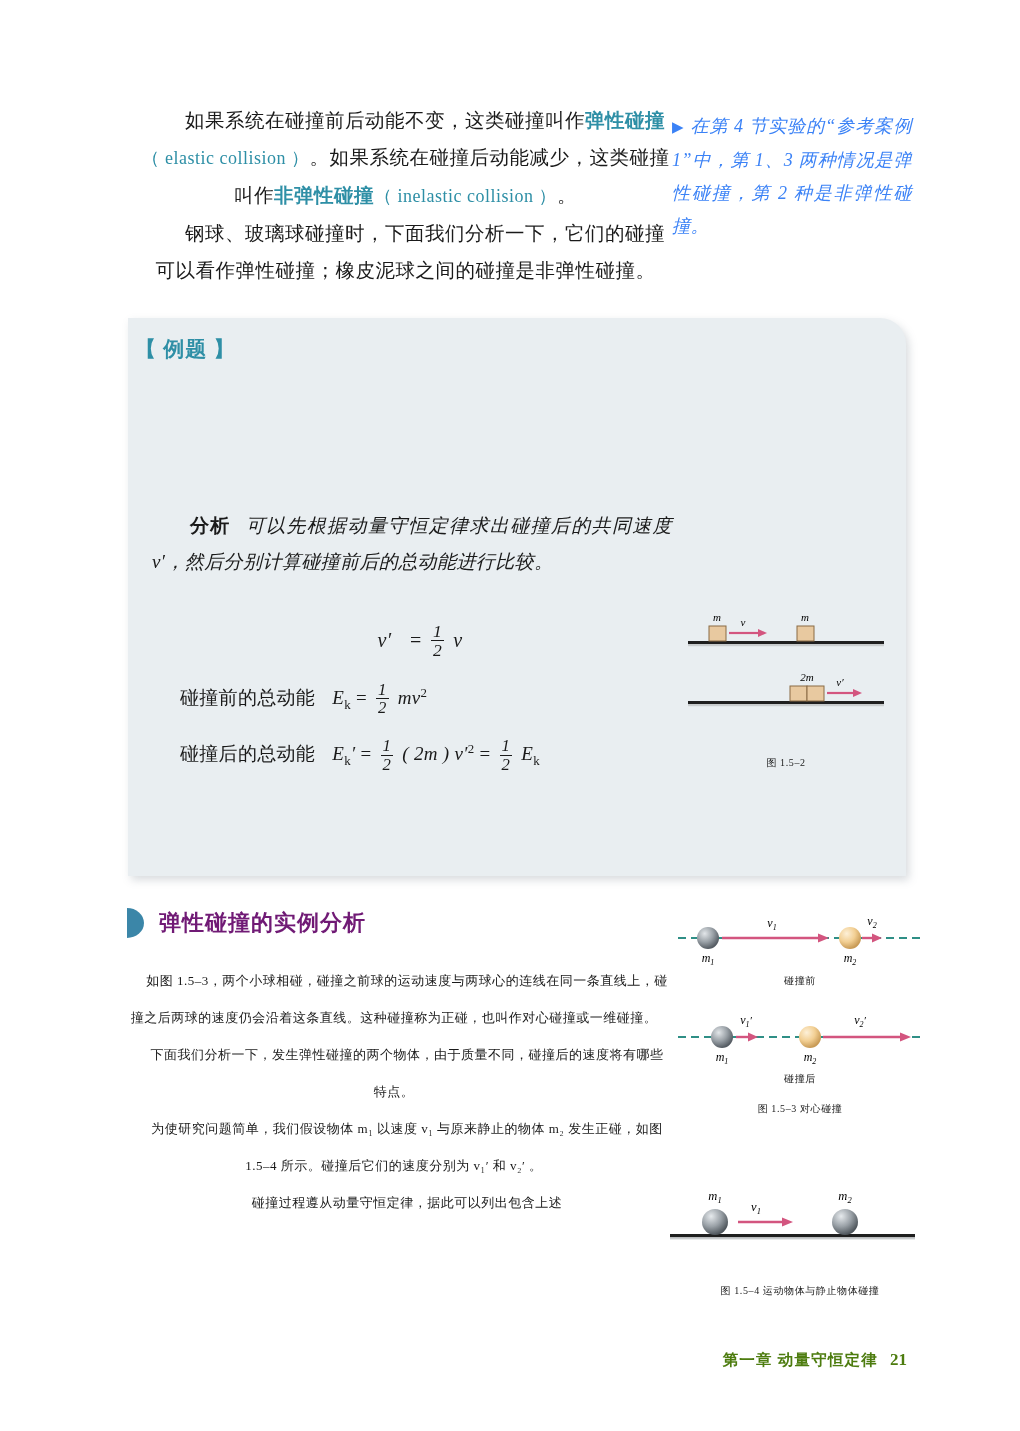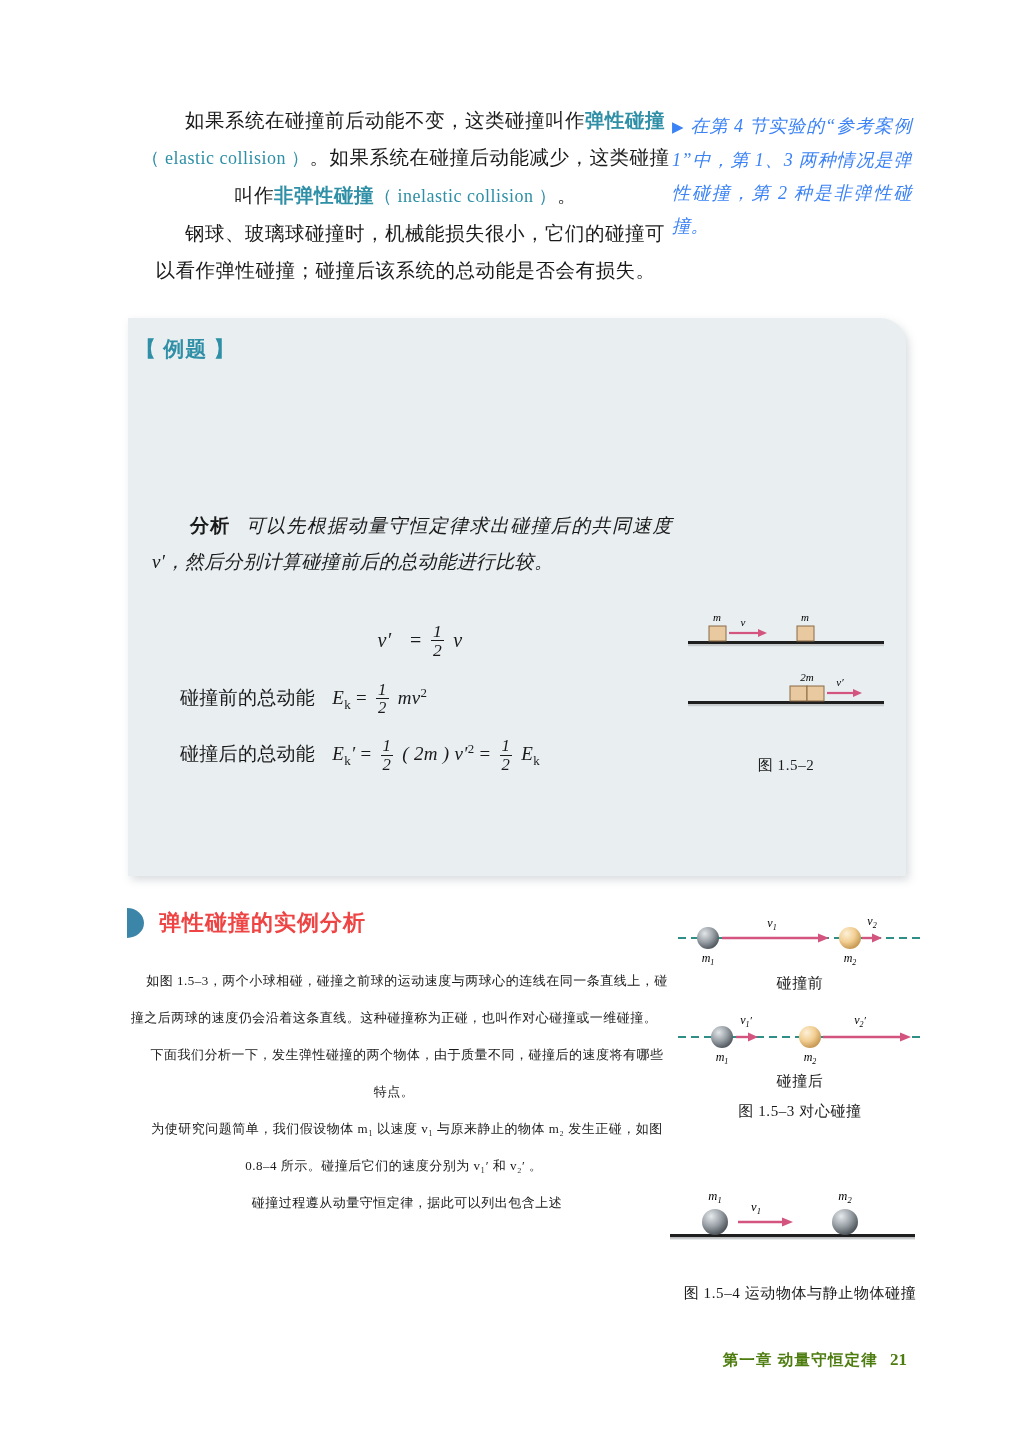--- a/index.html
+++ b/index.html
@@ -75,30 +75,30 @@
   
   .frac{display:inline-block;vertical-align:-0.55em;text-align:center;
         font-size:.88em;line-height:1.05;margin:0 4px;font-style:italic;}
   .frac .num{display:block;padding:0 2px;}
   .frac .den{display:block;border-top:1.3px solid #1a1a1a;padding:0 2px;}
 
   .eqc{text-align:center;margin:14px 0 16px 0;font-size:20px;}
 
   
   .fig152{position:absolute;left:686px;top:608px;width:200px;height:140px;}
-  .cap{font-size:15px;text-align:center;letter-spacing:.6px;color:#1a1a1a;}
+  .cap{font-size:10px;text-align:center;letter-spacing:.6px;color:#1a1a1a;}
 
   
   .sechead{position:absolute;left:127px;top:908px;display:flex;align-items:center;}
   .sechead .marker{
      width:17px;height:30px;background:#3b86a8;
      border-top-right-radius:17px 15px;border-bottom-right-radius:17px 15px;
      margin-right:15px;
   }
-  .sechead .txt{font-size:22px;font-weight:bold;letter-spacing:1px;color:#ef4444;}
+  .sechead .txt{font-size:22px;font-weight:bold;letter-spacing:1px;color:#701a75;}
 
   
   .lowcol{
     position:absolute;left:118px;top:962px;width:552px;
     font-size:13px;line-height:37px;letter-spacing:.5px;
     text-align:justify;text-justify:inter-character;
   }
   .lowcol p{margin:0;}
   .lowcol p.ind{text-indent:2em;}
 
@@ -116,21 +116,21 @@
   sub{font-size:.68em;}
   sup{font-size:.68em;}
 </style>
 </head>
 <body>
 
 <div class="page">
 
   <div class="topcol">
     <p class="ind cn"><span>如果系统在碰撞前后动能不变，这类碰撞叫作</span><span class="tealb">弹性碰撞</span><span class="en">（ elastic collision ）</span><span>。如果系统在碰撞后动能减少，这类碰撞叫作</span><span class="tealb">非弹性碰撞</span><span class="en">（ inelastic collision ）</span><span>。</span></p>
-    <p class="ind cn">钢球、玻璃球碰撞时，机械能损失很小，它们的碰撞可以看作弹性碰撞；碰撞后该系统的总动能是否会有损失。</p>
+    <p class="ind cn">钢球、玻璃球碰撞时，下面我们分析一下，它们的碰撞可以看作弹性碰撞；橡皮泥球之间的碰撞是非弹性碰撞。</p>
   </div>
 
   <div class="sidenote"><span class="tri">▶</span><span>在第 4 节实验的“参考案例 1”中，第 1、3 两种情况是弹性碰撞，第 2 种是非弹性碰撞。</span></div>
 
   <div class="exbox"></div>
   <div class="exbox-title">【 例题 】</div>
 
 
   <div class="anal">
     <p class="ind"><b>分析</b><span style="display:inline-block;width:14px"></span><span>可以先根据动量守恒定律求出碰撞后的共同速度 v′，然后分别计算碰撞前后的总动能进行比较。</span></p>
@@ -213,21 +213,21 @@
   </div>
 
   <div class="sechead">
     <span class="marker"></span>
     <span class="txt">弹性碰撞的实例分析</span>
   </div>
 
   <div class="lowcol">
     <p class="ind cn">如图 1.5–3，两个小球相碰，碰撞之前球的运动速度与两球心的连线在同一条直线上，碰撞之后两球的速度仍会沿着这条直线。这种碰撞称为正碰，也叫作对心碰撞或一维碰撞。</p>
     <p class="ind cn">下面我们分析一下，发生弹性碰撞的两个物体，由于质量不同，碰撞后的速度将有哪些特点。</p>
-    <p class="ind cn">为使研究问题简单，我们假设物体 m₁ 以速度 v₁ 与原来静止的物体 m₂ 发生正碰，如图 0.8–4 所示。碰撞后它们的速度分别为 v₁′ 和 v₂′ 。</p>
+    <p class="ind cn">为使研究问题简单，我们假设物体 m₁ 以速度 v₁ 与原来静止的物体 m₂ 发生正碰，如图 1.5–4 所示。碰撞后它们的速度分别为 v₁′ 和 v₂′ 。</p>
     <p class="ind cn">碰撞过程遵从动量守恒定律，据此可以列出包含上述</p>
   </div>
 
   <div class="fig153">
     <svg width="280" height="200" viewBox="0 0 280 200">
       <defs>
         <radialGradient id="grayball" cx="35%" cy="30%" r="70%">
           <stop offset="0%" stop-color="#e2e6e9"></stop>
           <stop offset="55%" stop-color="#9aa1a7"></stop>
           <stop offset="100%" stop-color="#555c63"></stop>

